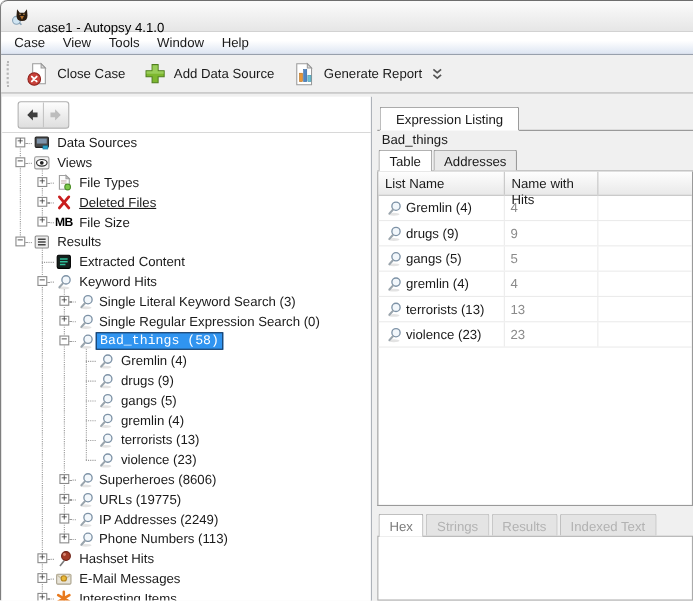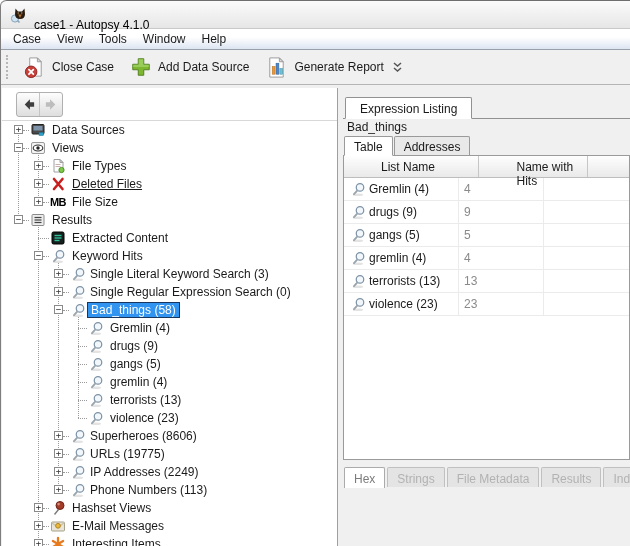--- a/index.html
+++ b/index.html
@@ -48,31 +48,31 @@
   .dir-tab{box-sizing:border-box;height:22px;margin:0 0 -1px 2px;padding:4px 14px 0;background:#fff;
            border:1px solid #919191;border-bottom:1px solid #fff;border-radius:2px 2px 0 0;position:relative;z-index:2;}
   .path-label{height:15px;padding:1px 0 0 4px;}
   .view-tabs{display:flex;height:20px;align-items:flex-end;border-bottom:1px solid #9a9a9a;padding-left:1px;}
   .view-tab{box-sizing:border-box;height:19px;padding:3px 9px 0;background:#e9e9e9;border:1px solid #9a9a9a;
             border-bottom:none;border-radius:2px 2px 0 0;margin-right:1px;}
   .view-tab.active{background:#fff;height:20px;margin-bottom:-1px;border-bottom:1px solid #fff;z-index:2;position:relative;}
   .view-pane{flex:1;background:#fff;border:1px solid #9a9a9a;border-top:none;margin-bottom:6px;overflow:hidden;}
   .table-header{display:flex;height:22px;box-sizing:border-box;background:linear-gradient(#fefefe,#e9e9e9);
                 border-bottom:1px solid #bdbdbd;}
-  .th{box-sizing:border-box;padding:4px 4px 0 6px;border-right:1px solid #c6c6c6;margin-left:31px;}
+  .th{box-sizing:border-box;padding:4px 4px 0 6px;border-right:1px solid #c6c6c6;}
   .th-name{width:115px;}
   .th-hits{width:85px;}
   .th-fill{flex:1;border-right:none;}
   .t-row{display:flex;height:22px;border-bottom:1px solid #ebebeb;}
   .td-name{width:115px;box-sizing:border-box;display:flex;align-items:center;gap:3px;padding-left:7px;
            border-right:1px solid #ebebeb;}
   .td-hits{width:85px;box-sizing:border-box;display:flex;align-items:center;padding-left:5px;color:#8a8a8a;
            border-right:1px solid #ebebeb;}
   
-  .viewer{height:80px;display:flex;flex-direction:row;}
+  .viewer{height:80px;display:flex;flex-direction:column;}
   .viewer-tabs{display:flex;height:21px;align-items:flex-end;padding-left:1px;}
   .vtab{box-sizing:border-box;height:20px;padding:4px 9px 0;background:#e4e4e4;border:1px solid #c0c0c0;
         border-bottom:none;border-radius:2px 2px 0 0;color:#b2b2b2;margin-right:2px;white-space:nowrap;}
   .vtab.active{background:#fff;color:#7c7c7c;height:21px;margin-bottom:-1px;position:relative;z-index:2;border-color:#ababab;}
   .viewer-content{flex:1;background:#fff;border:1px solid #ababab;}
 </style>
 </head>
 <body>
 
 <div class="window">
@@ -283,21 +283,21 @@
           <div class="tree-row" style="top: 180px;">
             <div class="hguide" style="left: 61px; top: 9px; width: 6px;"></div>
             <span class="expand-box" style="left: 52px;">−</span>
             <span class="tree-icon" style="left: 68px;">
               <svg width="15" height="15" viewBox="0 0 16 16">
                 <ellipse cx="7.5" cy="13.6" rx="5.5" ry="1.4" fill="#e3e3e3"></ellipse>
                 <circle cx="9.6" cy="5.8" r="4" fill="#f2f7fb" stroke="#7d92a6" stroke-width="1.3"></circle>
                 <line x1="6.6" y1="9.2" x2="3.2" y2="13" stroke="#9aa5ad" stroke-width="2" stroke-linecap="round"></line>
               </svg>
             </span>
-            <span class="tree-label selected" style="left: 85px;">Bad_things (58)</span>
+            <span class="tree-label selected" style="left: 85px; font-family: Liberation Mono, monospace;">Bad_things (58)</span>
           </div>
           <div class="tree-row" style="top: 198px;">
             <div class="hguide" style="left: 76px; top: 9px; width: 9px;"></div>
             <span class="tree-icon" style="left: 86px;">
               <svg width="15" height="15" viewBox="0 0 16 16">
                 <ellipse cx="7.5" cy="13.6" rx="5.5" ry="1.4" fill="#e3e3e3"></ellipse>
                 <circle cx="9.6" cy="5.8" r="4" fill="#f2f7fb" stroke="#7d92a6" stroke-width="1.3"></circle>
                 <line x1="6.6" y1="9.2" x2="3.2" y2="13" stroke="#9aa5ad" stroke-width="2" stroke-linecap="round"></line>
               </svg>
             </span>
@@ -409,21 +409,21 @@
           <div class="tree-row" style="top: 378px;">
             <div class="hguide" style="left: 41px; top: 9px; width: 6px;"></div>
             <span class="expand-box" style="left: 32px;">+</span>
             <span class="tree-icon" style="left: 48px;">
               <svg width="16" height="16" viewBox="0 0 16 16">
                 <line x1="8.5" y1="9.5" x2="4.5" y2="14.5" stroke="#7a7a7a" stroke-width="1.4"></line>
                 <circle cx="10" cy="5.5" r="4" fill="#a33c28" stroke="#6e2318"></circle>
                 <circle cx="8.6" cy="4.1" r="1.3" fill="#d98c77"></circle>
               </svg>
             </span>
-            <span class="tree-label" style="left: 70px;">Hashset Views</span>
+            <span class="tree-label" style="left: 70px;">Hashset Hits</span>
           </div>
           <div class="tree-row" style="top: 396px;">
             <div class="hguide" style="left: 41px; top: 9px; width: 6px;"></div>
             <span class="expand-box" style="left: 32px;">+</span>
             <span class="tree-icon" style="left: 48px;">
               <svg width="16" height="16" viewBox="0 0 16 16">
                 <rect x="1.5" y="4" width="13" height="9" rx="1" fill="#e8e4d8" stroke="#a8a08a"></rect>
                 <path d="M1.5 4.5 L8 9.5 L14.5 4.5" fill="none" stroke="#c8c0a8" stroke-width="1.2"></path>
                 <circle cx="8" cy="7.8" r="2.4" fill="#e8b93a" stroke="#b5841e"></circle>
               </svg>
@@ -540,21 +540,20 @@
                 <span>violence (23)</span>
               </span>
               <span class="td-hits">23</span>
             </div>
           </div>
       </div>
       <div class="viewer">
         <div class="viewer-tabs" id="viewer-tabs">
             <span class="vtab active">Hex</span>
             <span class="vtab">Strings</span>
-            <span class="vtab">File Metadata</span>
             <span class="vtab">Results</span>
             <span class="vtab">Indexed Text</span>
           </div>
         <div class="viewer-content"></div>
       </div>
     </div>
 
   </div>
 </div>
 

